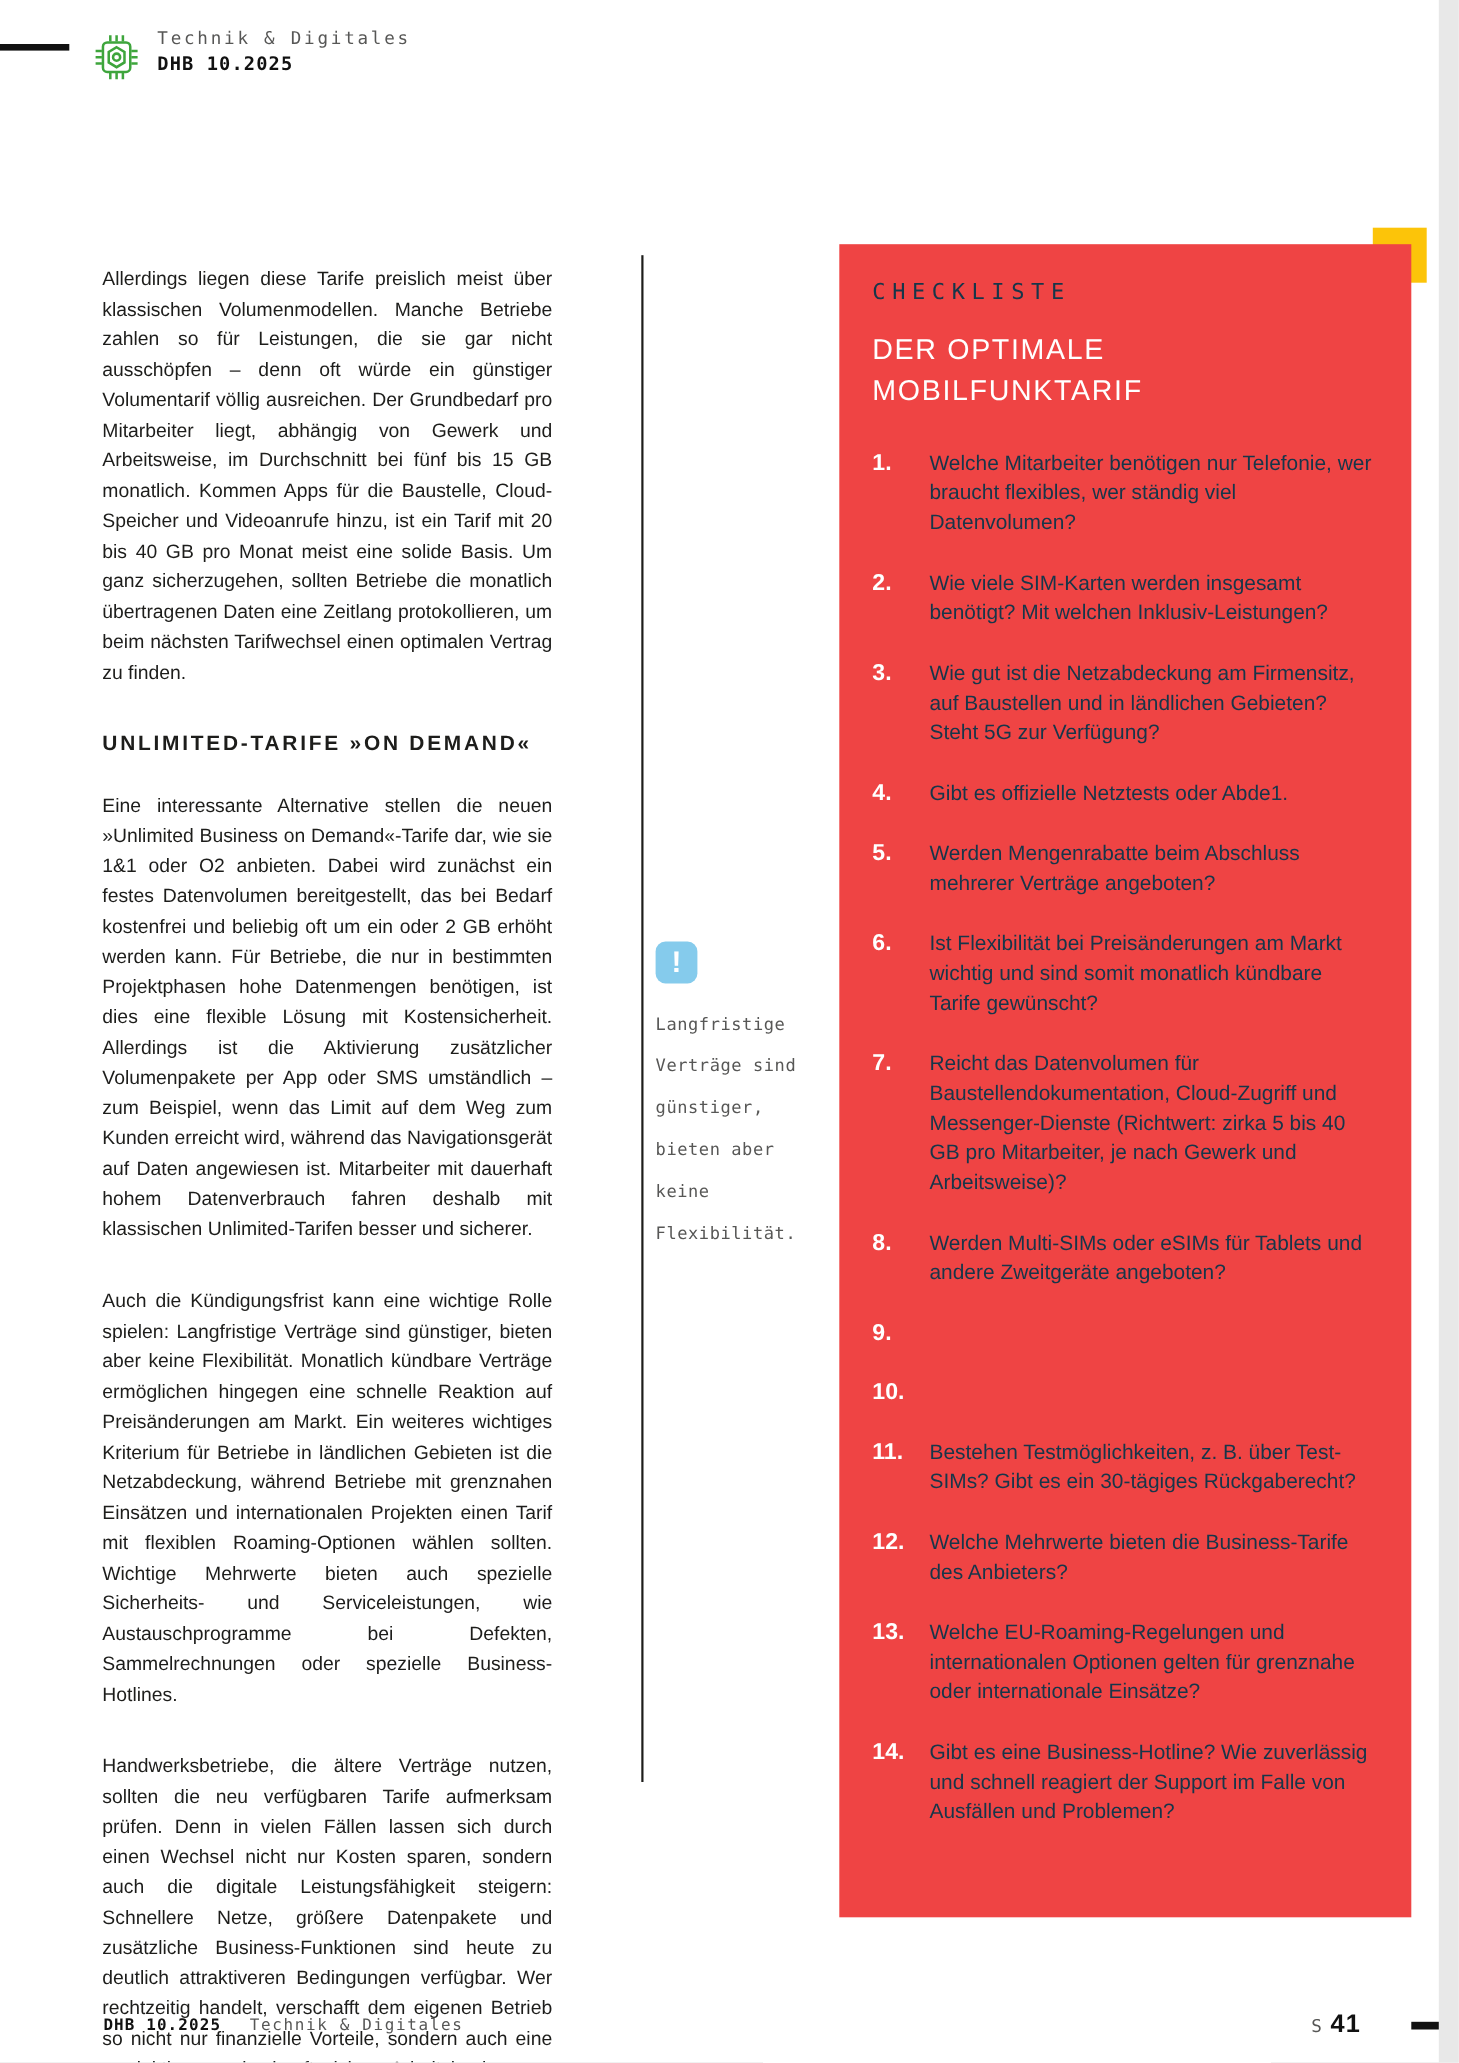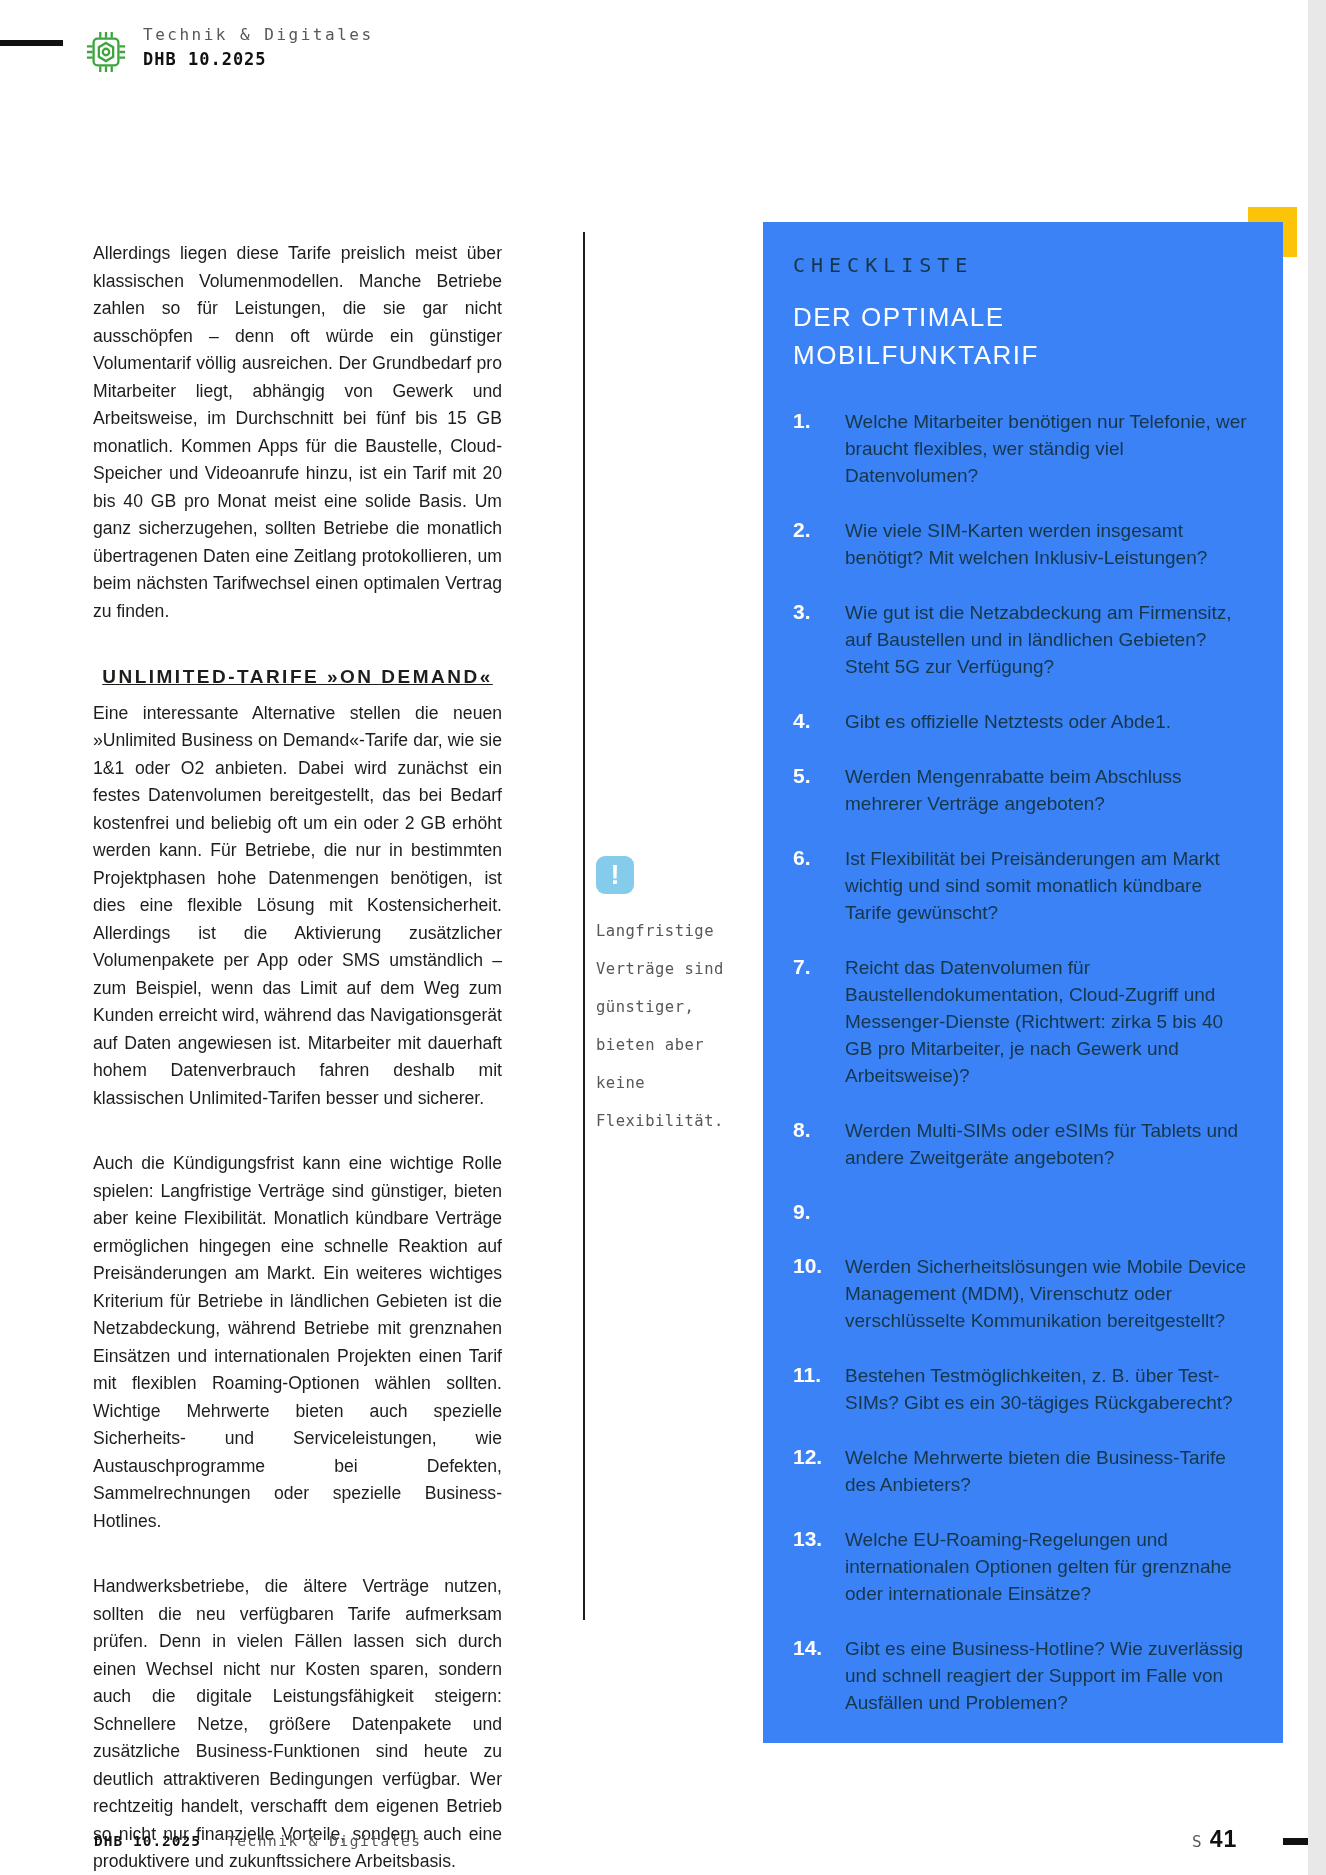--- a/index.html
+++ b/index.html
@@ -26,44 +26,43 @@
   }
   
   .article{
     position:absolute;left:93px;top:240px;width:409px;
     font-size:17.6px;line-height:27.5px;
     text-align:justify;hyphens:manual;
   }
   .article p{margin:0 0 38px 0;}
   .article p:last-child{margin-bottom:0;}
   .article h2{
-    margin:4px 0 9px 0;
+    margin:4px 0 28px 0;
     font-size:19px;font-weight:bold;letter-spacing:2.5px;color:#1d1d1b;
-    text-align:center;
-    text-decoration:underline;
+    text-align:left;
   }
   
   .vrule{position:absolute;left:583px;top:232px;width:2px;height:1388px;background:#1d1d1b;}
   
   .callout{position:absolute;left:596px;top:856px;width:166px;}
   .callout-icon{
     width:38px;height:38px;border-radius:9px;background:#85cbec;
     color:#ffffff;font-weight:bold;font-size:27px;line-height:38px;text-align:center;
     font-family:"Liberation Sans",sans-serif;
   }
   .callout-text{
     margin-top:18px;
     font-family:"DejaVu Sans Mono",monospace;
     font-size:15.5px;line-height:38px;letter-spacing:0.5px;color:#575756;
   }
   
   .yellow-sq{position:absolute;left:1248px;top:207px;width:49px;height:50px;background:#fcc409;}
   .checkbox-panel{
     position:absolute;left:763px;top:222px;width:520px;height:1521px;
-    background:#3b82f6;box-sizing:border-box;
+    background:#ef4444;box-sizing:border-box;
     padding:30px 36px 0 30px;overflow:hidden;
   }
   .ck-kicker{
     font-family:"DejaVu Sans Mono",monospace;
     font-size:20px;letter-spacing:6px;color:#16364a;line-height:26px;
   }
   .ck-title{
     margin-top:20px;
     font-size:26px;line-height:38px;font-weight:normal;color:#ffffff;letter-spacing:1.5px;
   }
@@ -177,21 +176,20 @@
       </li>
       <li class="ck-item">
         <span class="ck-num">8.</span>
         <span class="ck-text">Werden Multi-SIMs oder eSIMs für Tablets und andere Zweitgeräte angeboten?</span>
       </li>
       <li class="ck-item">
         <span class="ck-num">9.</span>
       </li>
       <li class="ck-item">
         <span class="ck-num">10.</span>
-        <span class="ck-text">Werden Sicherheitslösungen wie Mobile Device Management (MDM), Virenschutz oder verschlüsselte Kommunikation bereitgestellt?</span>
       </li>
       <li class="ck-item">
         <span class="ck-num">11.</span>
         <span class="ck-text">Bestehen Testmöglichkeiten, z. B. über Test-SIMs? Gibt es ein 30-tägiges Rückgaberecht?</span>
       </li>
       <li class="ck-item">
         <span class="ck-num">12.</span>
         <span class="ck-text">Welche Mehrwerte bieten die Business-Tarife des Anbieters?</span>
       </li>
       <li class="ck-item">

